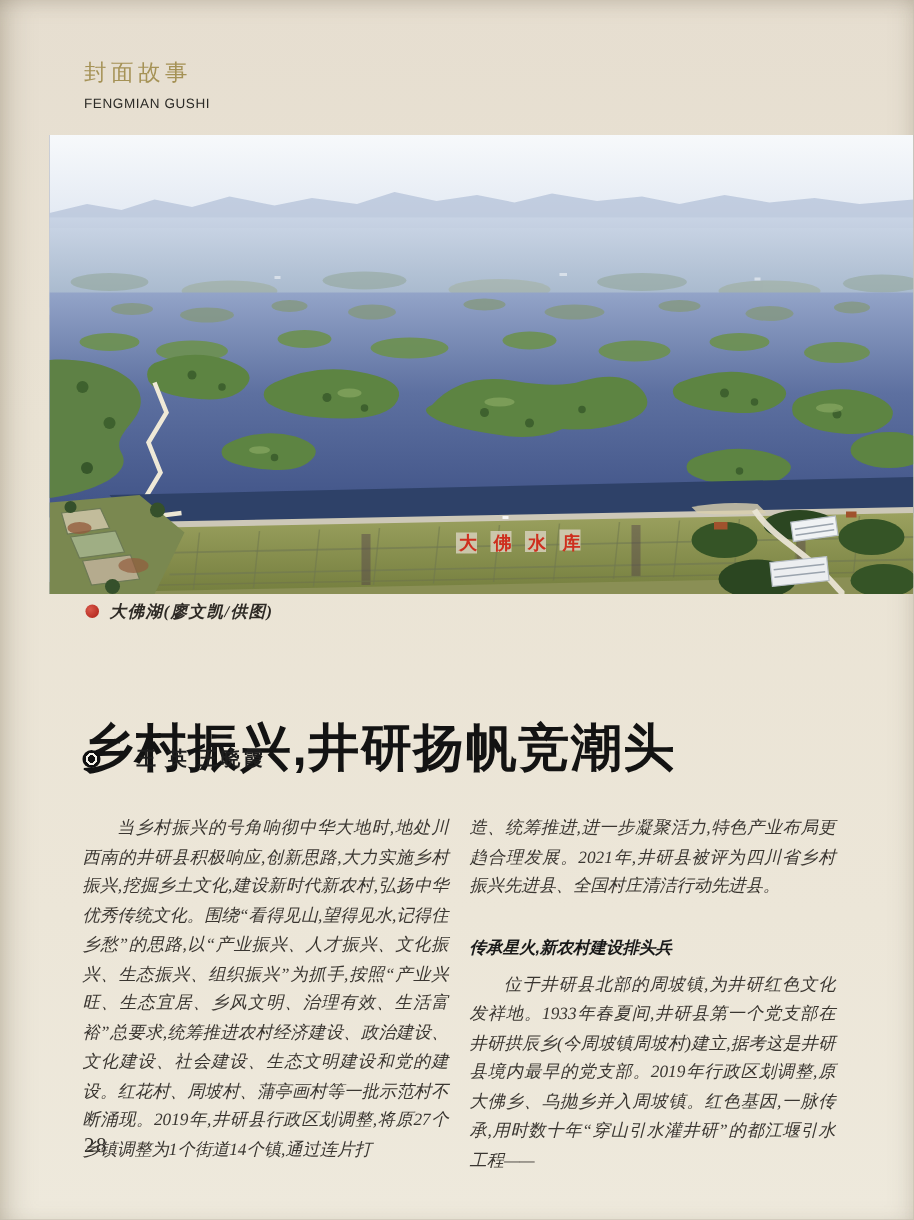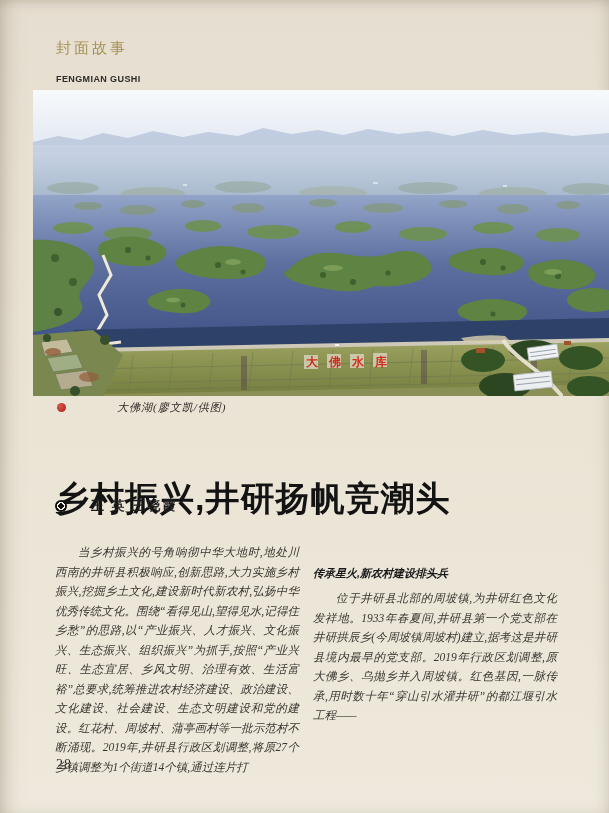--- a/index.html
+++ b/index.html
@@ -5,28 +5,28 @@
   html,body{margin:0;padding:0;}
   body{width:609px;height:813px;background:#cfc9bb;font-family:"Liberation Serif",serif;}
   .page{
     position:relative;width:609px;height:813px;overflow:hidden;
     background:linear-gradient(180deg,#e6ded0 0%,#eae3d4 35%,#ece6d8 75%,#eee9dc 100%);
     box-shadow:inset 14px 0 22px -14px rgba(120,108,86,.5), inset -10px 0 16px -10px rgba(140,130,110,.35), inset 0 10px 14px -10px rgba(150,140,120,.35);
   }
   
   .header{position:absolute;left:56px;top:39px;}
   .header .cn{font-family:"Liberation Sans",sans-serif;font-size:15px;letter-spacing:3px;color:#a59256;}
-  .header .en{font-family:"Liberation Sans",sans-serif;font-size:9px;font-weight:bold;letter-spacing:.4px;color:#2c2b27;margin-top:16px;}
+  .header .en{font-family:"Liberation Sans",sans-serif;font-size:9px;font-weight:normal;letter-spacing:.4px;color:#2c2b27;margin-top:6px;}
   
   .photo{position:absolute;left:33px;top:90px;width:576px;height:306px;background:#8fa0c2;}
   .photo svg{display:block;width:100%;height:100%;}
   
   .caption{position:absolute;left:57px;top:400px;display:flex;align-items:center;gap:7px;}
   .caption .dot{width:9px;height:9px;border-radius:50%;background:radial-gradient(circle at 35% 35%,#d9584a,#b92f25 70%);flex:0 0 auto;}
-  .caption .text{font-size:11px;font-style:italic;font-weight:normal;color:#2e2a25;letter-spacing:1px;margin-left:44px;}
+  .caption .text{font-size:11px;font-style:italic;font-weight:bold;color:#2e2a25;letter-spacing:1px;}
   
   .title{position:absolute;left:55px;top:444px;font-family:"Liberation Sans",sans-serif;font-size:34px;font-weight:bold;color:#131313;letter-spacing:1px;margin-top:32px;}
   .authors{position:absolute;left:55px;top:497px;display:flex;align-items:center;gap:24px;font-family:"Liberation Sans",sans-serif;font-size:13px;font-weight:bold;color:#1e1e1e;letter-spacing:2px;}
   .authors .bullet{width:12px;height:12px;border-radius:50%;flex:0 0 auto;
     background:radial-gradient(circle,#101010 0 2.6px,#f5f2ea 2.6px 4px,#101010 4px 100%);}
   
   .columns{position:absolute;left:55px;top:543px;width:502px;display:flex;gap:14px;}
   .col{width:244px;font-size:11.5px;line-height:19.5px;text-align:justify;color:#3a3631;font-style:italic;}
   .col p{margin:0;}
   .col p.indent{text-indent:2em;}
@@ -235,20 +235,21 @@
   <div class="authors">
     <span class="bullet"></span>
     <span>王 英  王晓霞</span>
   </div>
 
   <div class="columns">
     <div class="col">
       <p class="indent">当乡村振兴的号角响彻中华大地时,地处川西南的井研县积极响应,创新思路,大力实施乡村振兴,挖掘乡土文化,建设新时代新农村,弘扬中华优秀传统文化。围绕“看得见山,望得见水,记得住乡愁”的思路,以“产业振兴、人才振兴、文化振兴、生态振兴、组织振兴”为抓手,按照“产业兴旺、生态宜居、乡风文明、治理有效、生活富裕”总要求,统筹推进农村经济建设、政治建设、文化建设、社会建设、生态文明建设和党的建设。红花村、周坡村、蒲亭画村等一批示范村不断涌现。2019年,井研县行政区划调整,将原27个乡镇调整为1个街道14个镇,通过连片打</p>
     </div>
     <div class="col">
+      <p>造、统筹推进,进一步凝聚活力,特色产业布局更趋合理发展。2021年,井研县被评为四川省乡村振兴先进县、全国村庄清洁行动先进县。</p>
       <div class="subhead">传承星火,新农村建设排头兵</div>
       <p class="indent">位于井研县北部的周坡镇,为井研红色文化发祥地。1933年春夏间,井研县第一个党支部在井研拱辰乡(今周坡镇周坡村)建立,据考这是井研县境内最早的党支部。2019年行政区划调整,原大佛乡、乌抛乡并入周坡镇。红色基因,一脉传承,用时数十年“穿山引水灌井研”的都江堰引水工程——</p>
     </div>
   </div>
 
   <div class="page-num">28</div>
 
 </div>
 
 </body></html>

